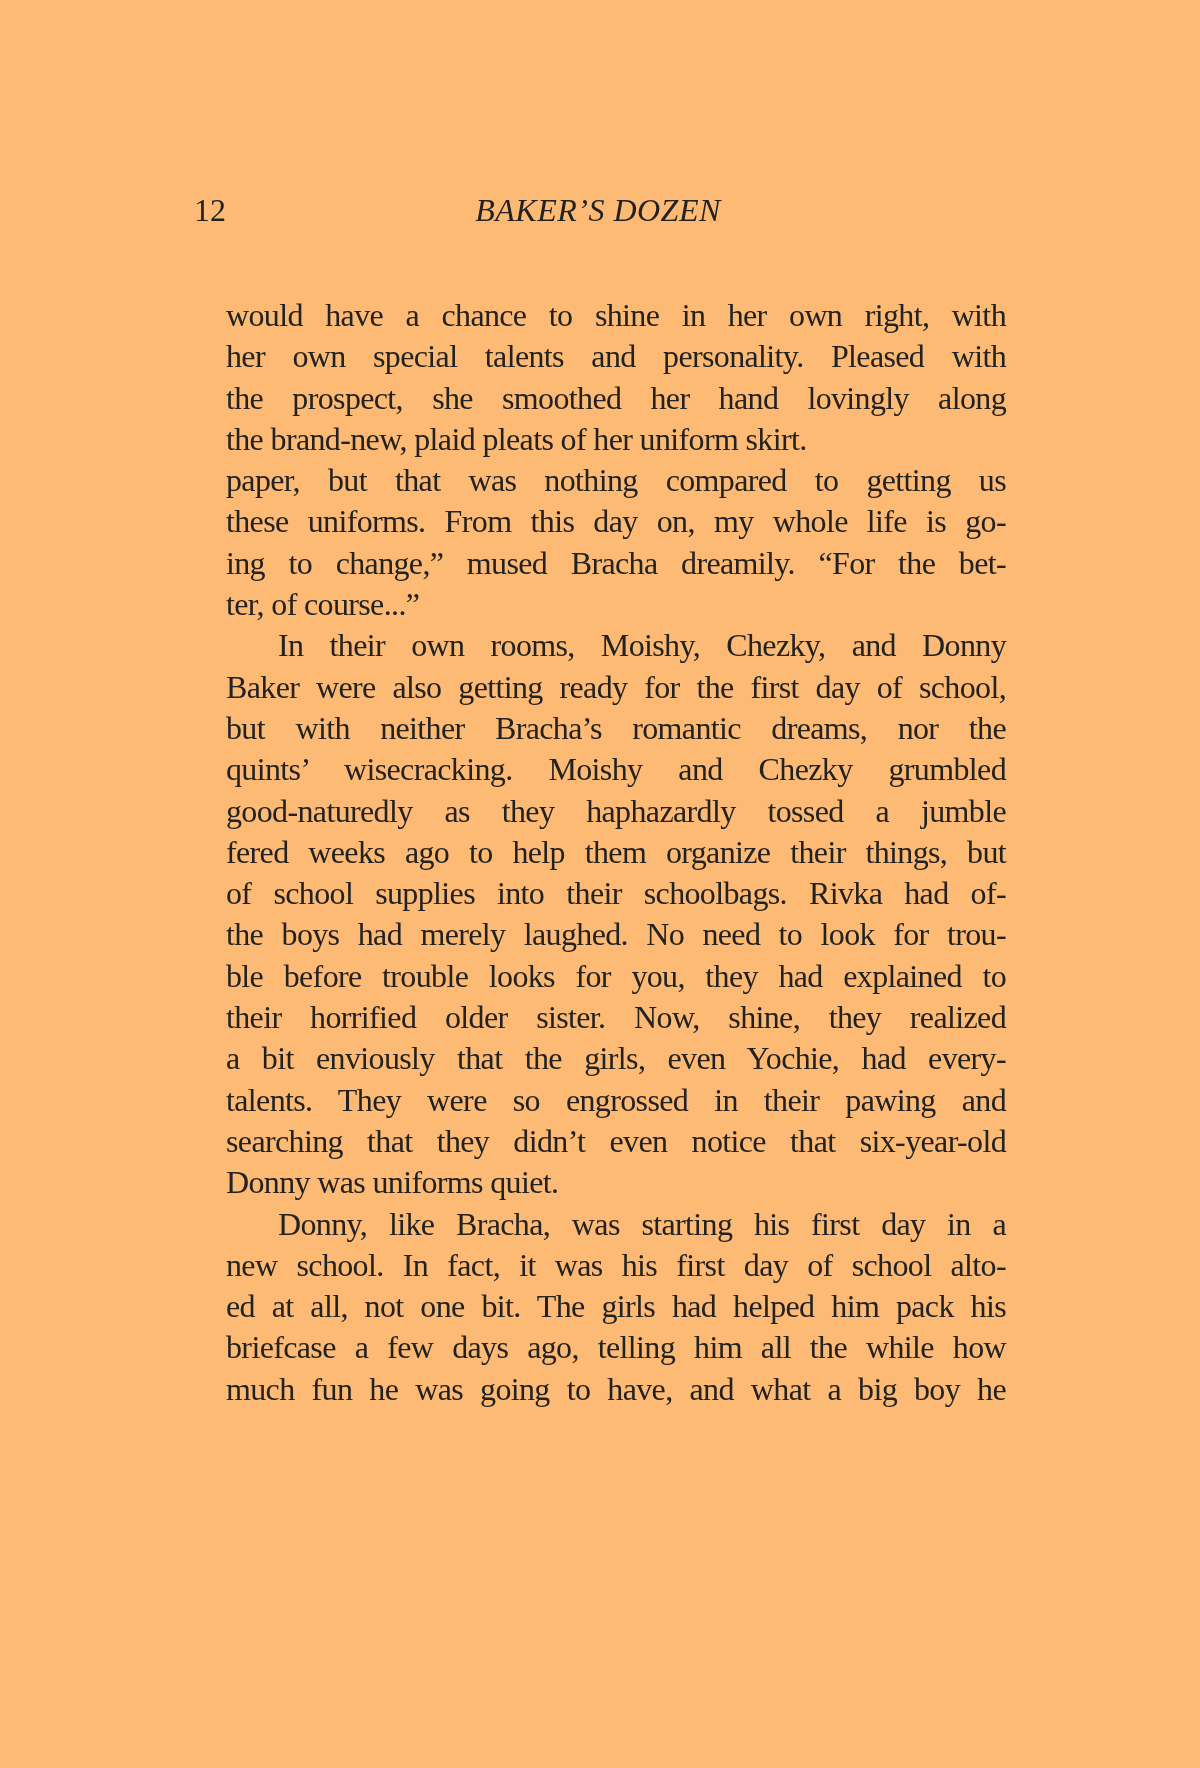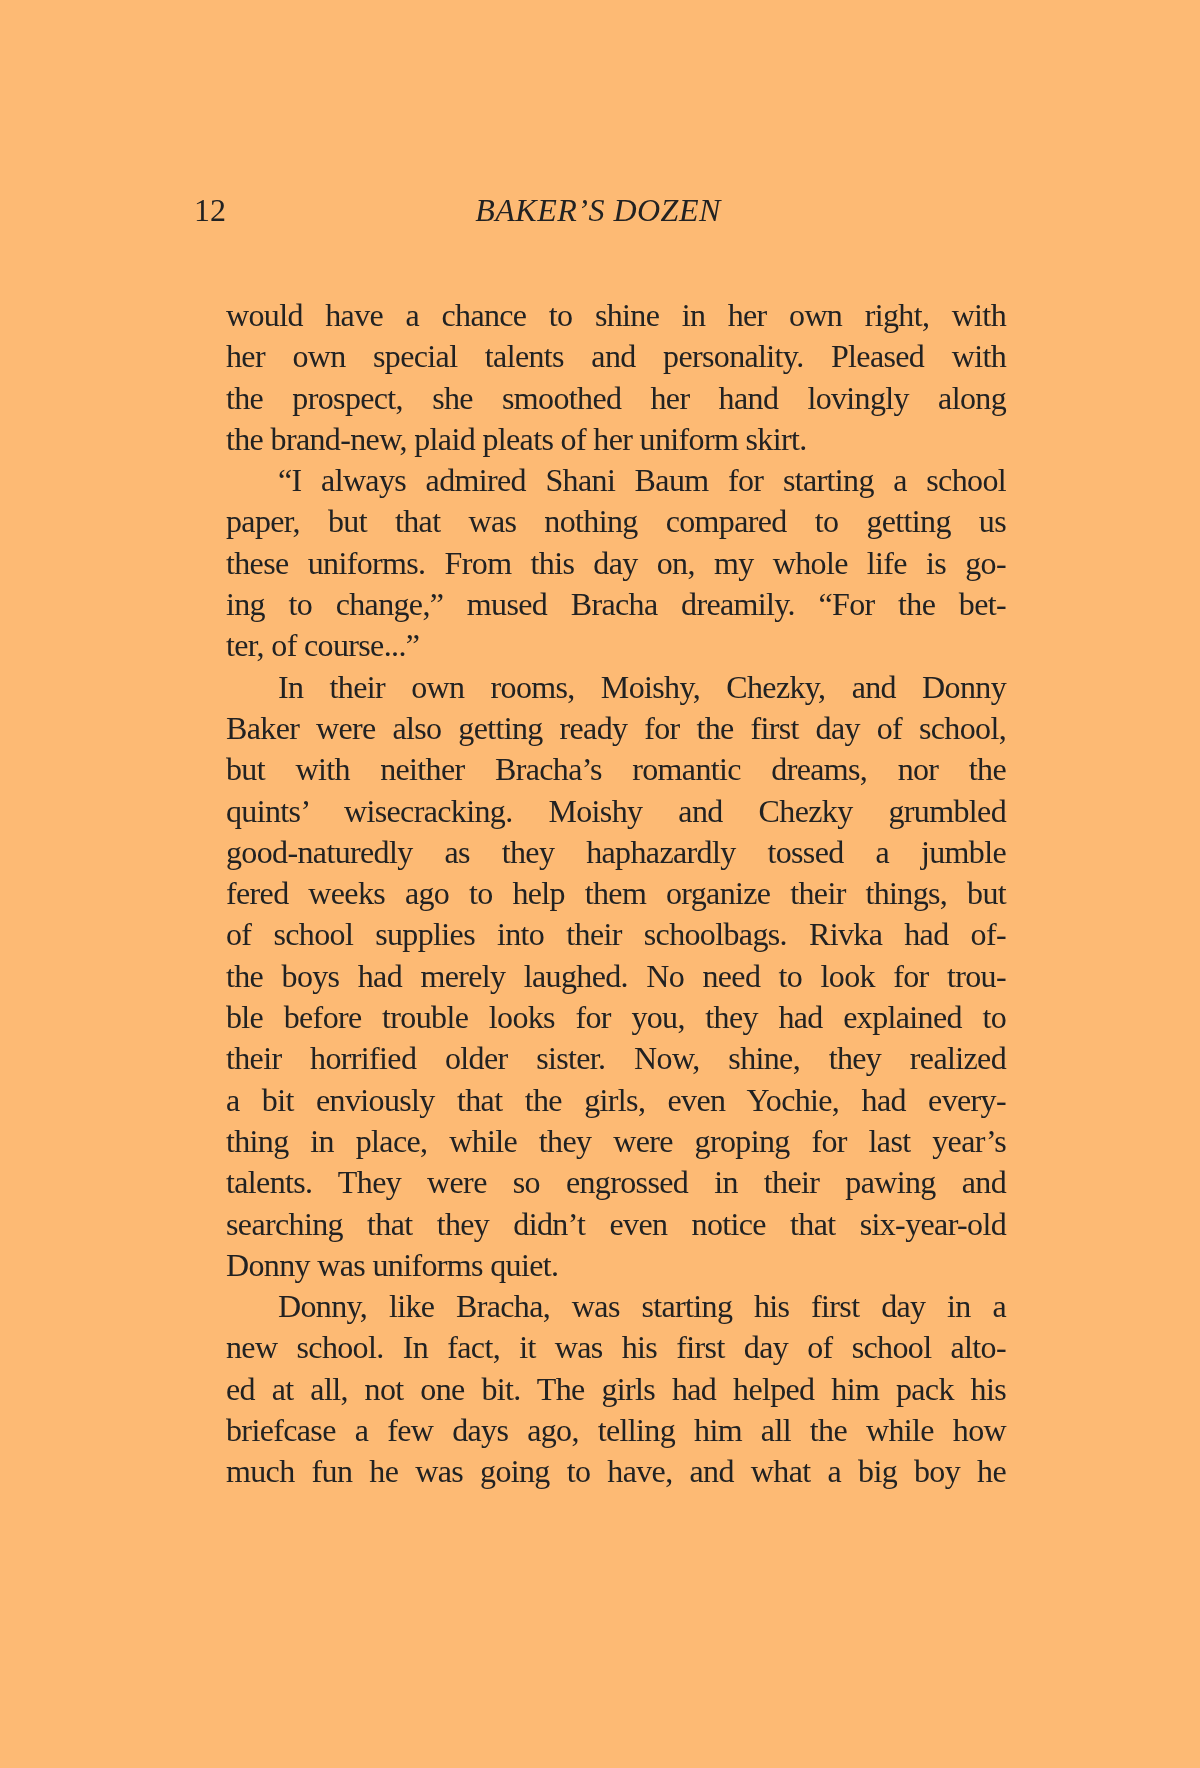--- a/index.html
+++ b/index.html
@@ -76,39 +76,37 @@
     <span class="head-title">BAKER’S DOZEN</span>
   </header>
   <main class="text-block" id="text-block">
       <div class="para">
         <div class="line">would have a chance to shine in her own right, with</div>
         <div class="line">her own special talents and personality. Pleased with</div>
         <div class="line">the prospect, she smoothed her hand lovingly along</div>
         <div class="line endpara">the brand-new, plaid pleats of her uniform skirt.</div>
       </div>
       <div class="para">
-        <div class="line indent">“I always admired Shani Baum for starting a school</div>
         <div class="line">paper, but that was nothing compared to getting us</div>
         <div class="line">these uniforms. From this day on, my whole life is go-</div>
         <div class="line">ing to change,” mused Bracha dreamily. “For the bet-</div>
         <div class="line endpara">ter, of course...”</div>
       </div>
       <div class="para">
         <div class="line indent">In their own rooms, Moishy, Chezky, and Donny</div>
         <div class="line">Baker were also getting ready for the first day of school,</div>
         <div class="line">but with neither Bracha’s romantic dreams, nor the</div>
         <div class="line">quints’ wisecracking. Moishy and Chezky grumbled</div>
         <div class="line">good-naturedly as they haphazardly tossed a jumble</div>
         <div class="line">fered weeks ago to help them organize their things, but</div>
         <div class="line">of school supplies into their schoolbags. Rivka had of-</div>
         <div class="line">the boys had merely laughed. No need to look for trou-</div>
         <div class="line">ble before trouble looks for you, they had explained to</div>
         <div class="line">their horrified older sister. Now, shine, they realized</div>
         <div class="line">a bit enviously that the girls, even Yochie, had every-</div>
-        <div class="line">thing in place, while they were groping for last year’s</div>
         <div class="line">talents. They were so engrossed in their pawing and</div>
         <div class="line">searching that they didn’t even notice that six-year-old</div>
         <div class="line endpara">Donny was uniforms quiet.</div>
       </div>
       <div class="para">
         <div class="line indent">Donny, like Bracha, was starting his first day in a</div>
         <div class="line">new school. In fact, it was his first day of school alto-</div>
         <div class="line">ed at all, not one bit. The girls had helped him pack his</div>
         <div class="line">briefcase a few days ago, telling him all the while how</div>
         <div class="line">much fun he was going to have, and what a big boy he</div>

